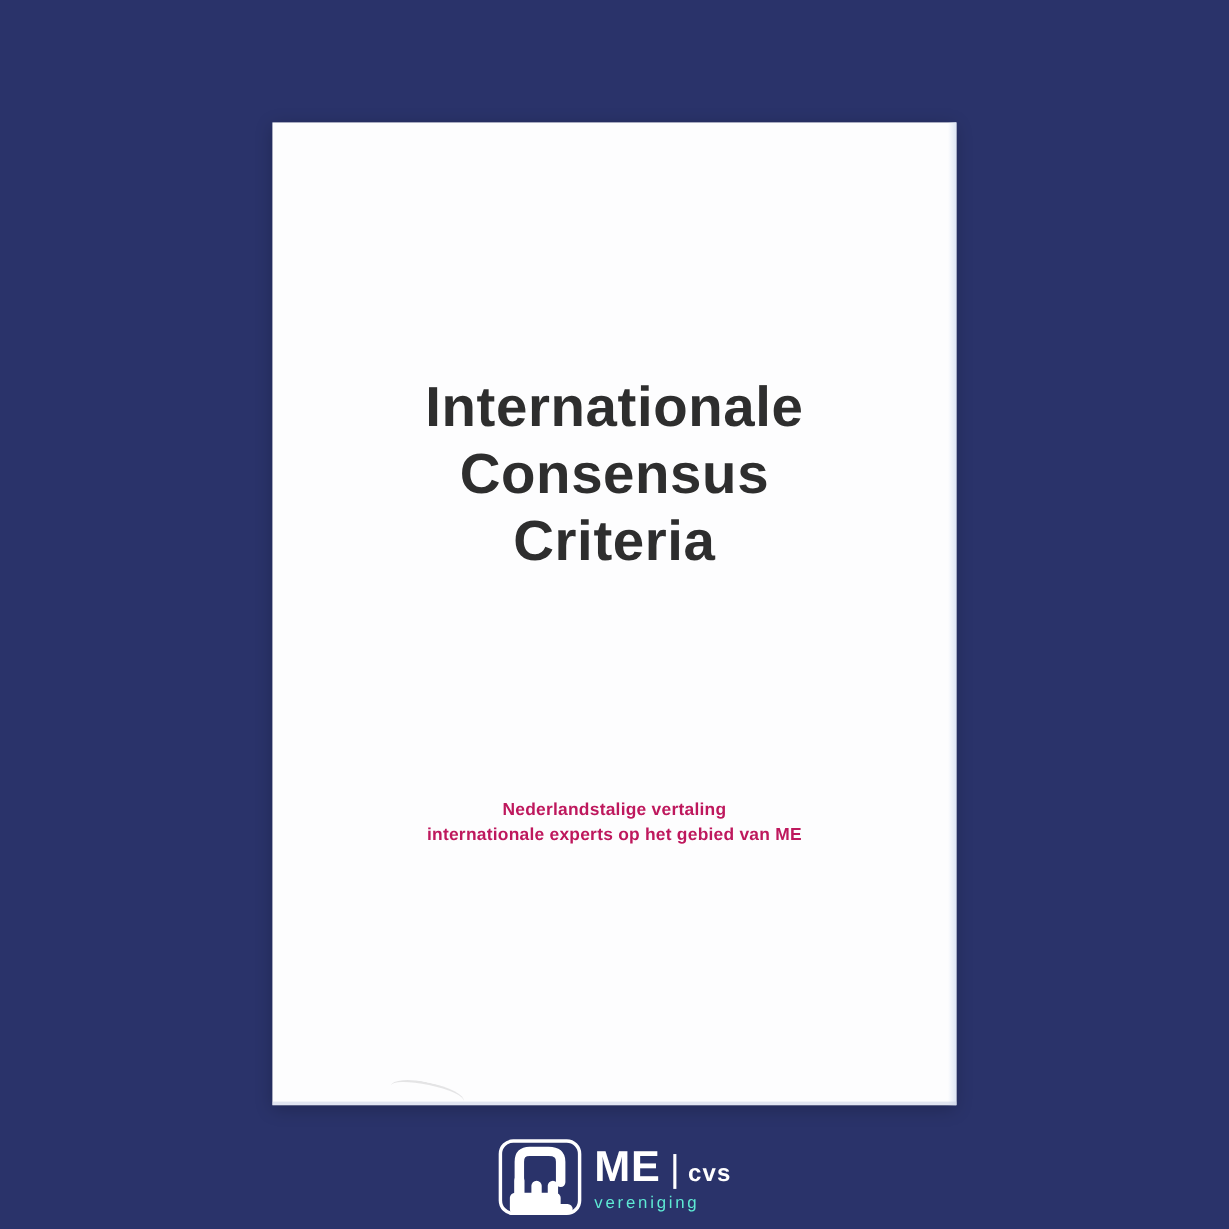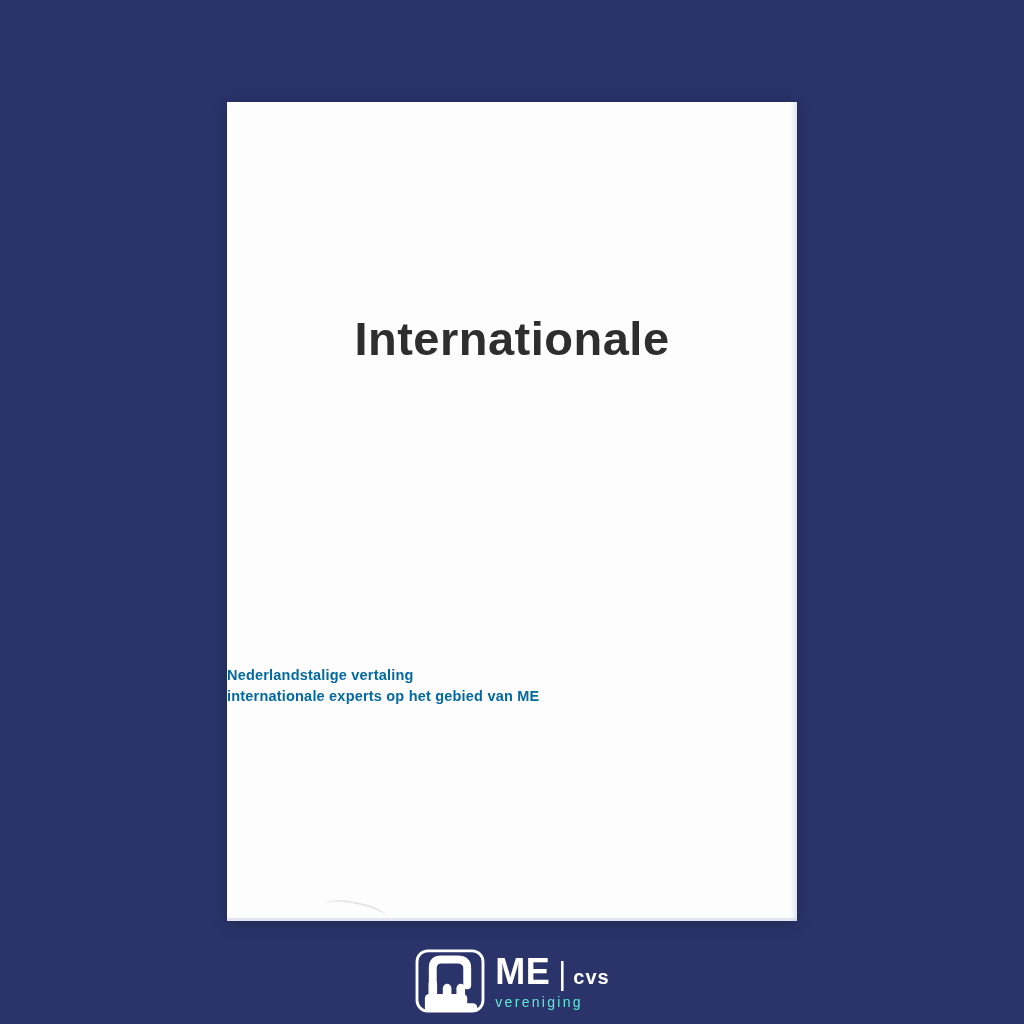--- a/index.html
+++ b/index.html
@@ -56,26 +56,26 @@
     font-weight: bold;
     letter-spacing: 0.5px;
     color: #2e2e2e;
   }
   .cover-title div { white-space: nowrap; }
   .cover-subtitle {
     position: absolute;
     top: 563px;
     left: 0;
     width: 100%;
-    text-align: left;
+    text-align: center;
     font-size: 14.5px;
     line-height: 20.5px;
     font-weight: bold;
     letter-spacing: 0.2px;
-    color: #0369a1;
+    color: #be185d;
   }
   .cover-subtitle div { white-space: nowrap; }
   .scan-smudge {
     position: absolute;
     left: 98px;
     top: 800px;
     width: 62px;
     height: 16px;
     border-top: 2px solid #c7c7c9;
     border-radius: 50%;
@@ -133,20 +133,22 @@
   }
 </style>
 </head>
 <body>
 
 <div class="canvas">
 
   <div class="cover-page">
     <div class="cover-title">
       <div>Internationale</div>
+      <div>Consensus</div>
+      <div>Criteria</div>
     </div>
     <div class="cover-subtitle">
       <div>Nederlandstalige vertaling</div>
       <div>internationale experts op het gebied van ME</div>
     </div>
     <div class="scan-smudge"></div>
     <div class="page-edge-right"></div>
     <div class="page-edge-bottom"></div>
   </div>
 

